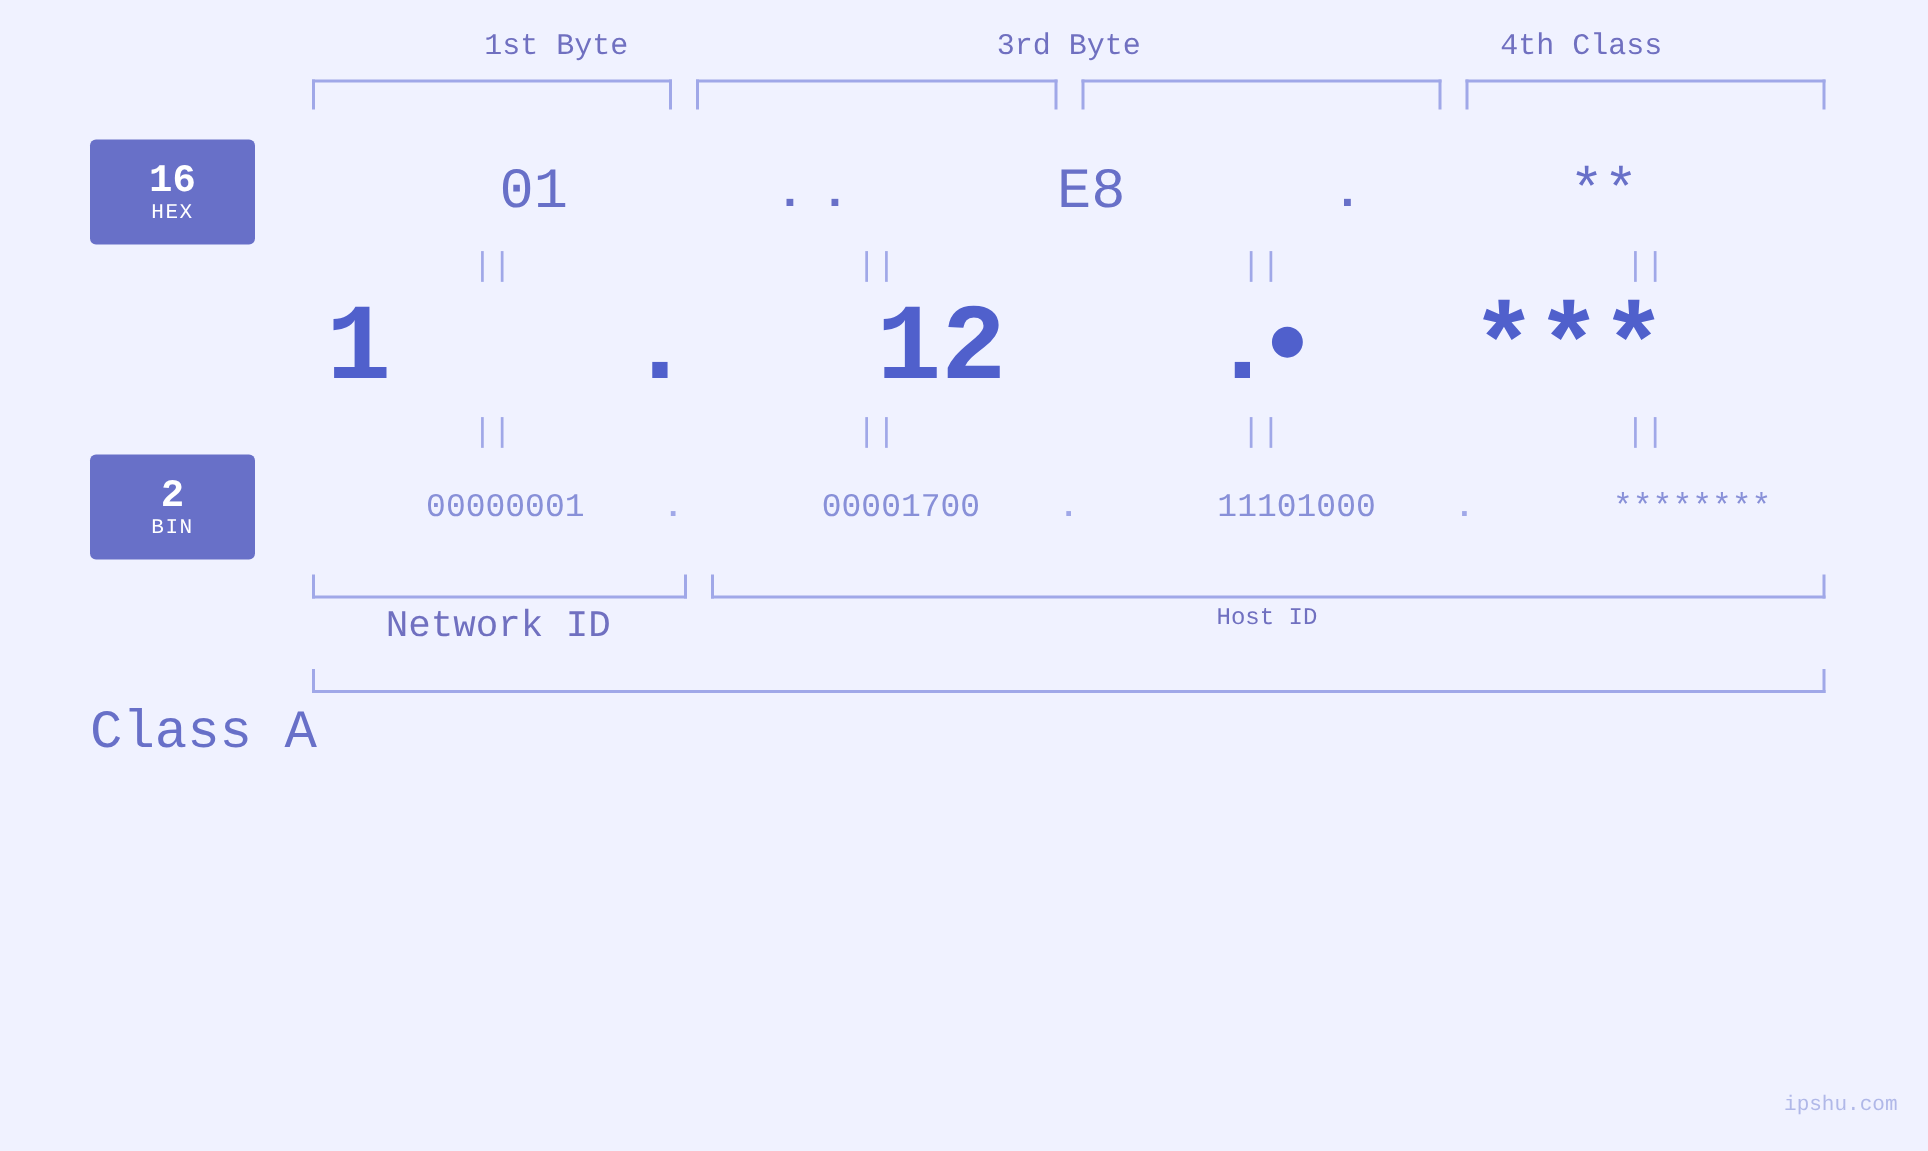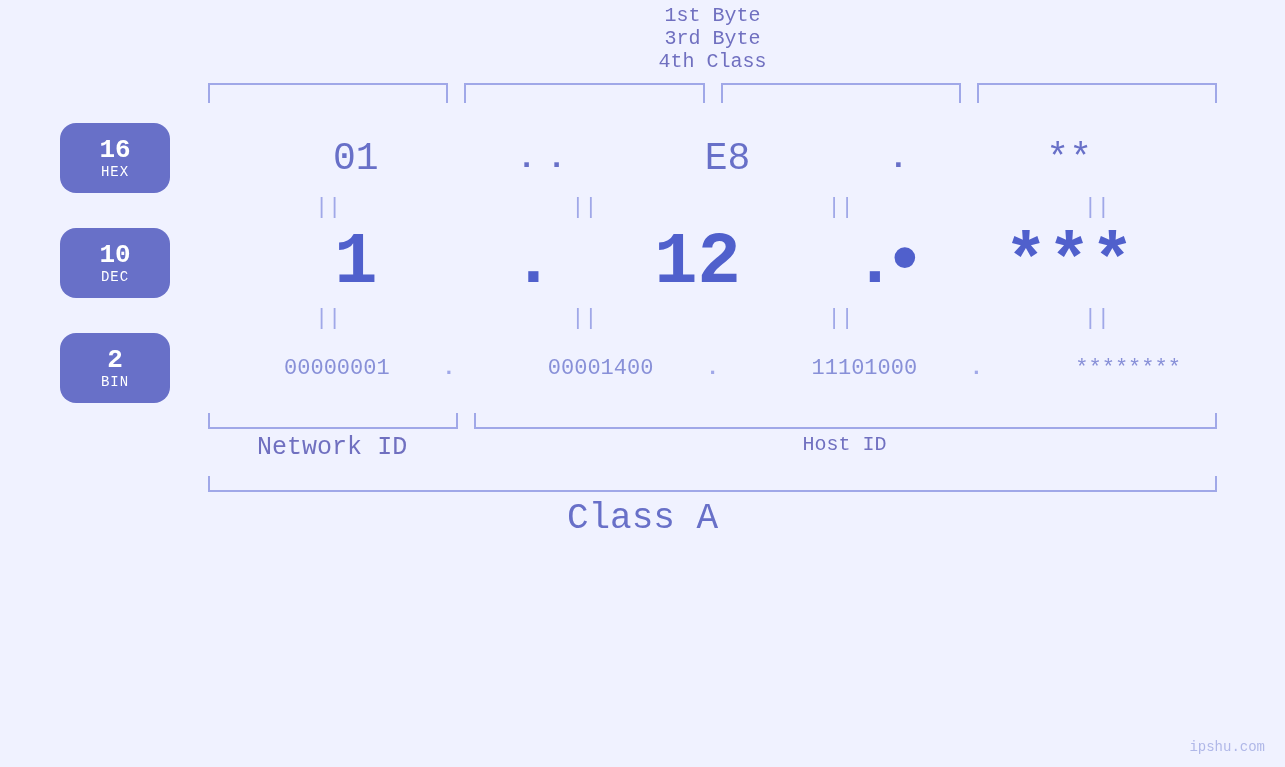--- a/index.html
+++ b/index.html
@@ -21,23 +21,22 @@
       flex-direction: column;
       align-items: center;
       padding: 0 60px;
     }
 
     
     .byte-headers {
       display: flex;
       width: 100%;
       padding-left: 140px;
-      margin-top: 4px;
+      margin-top: 20px;
       margin-bottom: 10px;
-      flex-direction: column;
     }
 
     .byte-header {
       flex: 1;
       text-align: center;
       color: #7070c0;
       font-size: 20px;
       font-family: 'Courier New', Courier, monospace;
     }
 
@@ -62,21 +61,21 @@
       display: flex;
       align-items: center;
       width: 100%;
     }
 
     .label-box {
       width: 110px;
       min-width: 110px;
       height: 70px;
       background: #6870c8;
-      border-radius: 16px;
+      border-radius: 4px;
       display: flex;
       flex-direction: column;
       align-items: center;
       justify-content: center;
       color: white;
       margin-right: 30px;
     }
 
     .label-num {
       font-size: 26px;
@@ -152,34 +151,34 @@
     .equals-cell {
       flex: 1;
       text-align: center;
       color: #a0a8e8;
       font-size: 22px;
     }
 
     
     .class-row {
       width: 100%;
-      text-align: center;
+      text-align: left;
       margin-top: 8px;
     }
 
     .class-label {
       color: #6870c8;
       font-size: 36px;
       font-family: 'Courier New', Courier, monospace;
     }
 
     
     .watermark {
       position: absolute;
-      bottom: 12px;
+      bottom: 22px;
       right: 20px;
       color: #b0b8e8;
       font-size: 14px;
       font-family: 'Courier New', Courier, monospace;
     }
   </style>
 </head>
 <body>
 
 <div class="main-container">
@@ -219,24 +218,20 @@
   </div>
 
   <div class="equals-row">
     <div class="equals-cell">||</div>
     <div class="equals-cell">||</div>
     <div class="equals-cell">||</div>
     <div class="equals-cell">||</div>
   </div>
 
   <div class="row">
-    <div class="label-box">
-      <span class="label-num">10</span>
-      <span class="label-type">DEC</span>
-    </div>
     <div class="values-row">
       <div class="byte-cell">
         <span class="dec-val">1</span>
       </div>
       <div class="dec-dot">.</div>
       <div class="byte-cell">
         <span class="dec-val">12</span>
       </div>
       <div class="dec-dot">.</div>
       <div class="dec-dot" style="font-size:72px; color:#5060cc;">•</div>
@@ -257,21 +252,21 @@
     <div class="label-box">
       <span class="label-num">2</span>
       <span class="label-type">BIN</span>
     </div>
     <div class="values-row">
       <div class="byte-cell">
         <span class="bin-val">00000001</span>
       </div>
       <div class="dot" style="color:#a0a8e8; font-size:22px;">.</div>
       <div class="byte-cell">
-        <span class="bin-val">00001400</span>
+        <span class="bin-val">00001700</span>
       </div>
       <div class="dot" style="color:#a0a8e8; font-size:22px;">.</div>
       <div class="byte-cell">
         <span class="bin-val">11101000</span>
       </div>
       <div class="dot" style="color:#a0a8e8; font-size:22px;">.</div>
       <div class="byte-cell">
         <span class="bin-val">********</span>
       </div>
     </div>
@@ -279,21 +274,21 @@
 
   <div style="display:flex; width:100%; padding-left:140px; margin-top:10px;">
 
     <div style="flex:1; border-bottom:2px solid #a0a8e8; border-left:2px solid #a0a8e8; border-right:2px solid #a0a8e8; height:16px; margin:0 8px;"></div>
 
     <div style="flex:3; border-bottom:2px solid #a0a8e8; border-left:2px solid #a0a8e8; border-right:2px solid #a0a8e8; height:16px; margin:0 8px;"></div>
   </div>
 
   <div style="display:flex; width:100%; padding-left:140px; margin-top:4px;">
     <div style="flex:1; text-align:center; color:#7070c0; font-size:25px; font-family:'Courier New',Courier,monospace; margin:0 8px;">Network ID</div>
-    <div style="flex:3; text-align:center; color:#7070c0; font-size:20px; font-family:'Courier New',Courier,monospace; margin:0 8px;">Host ID</div>
+    <div style="flex:3; text-align:center; color:#7070c0; font-size:16px; font-family:'Courier New',Courier,monospace; margin:0 8px;">Host ID</div>
   </div>
 
   <div style="display:flex; width:100%; padding-left:140px; margin-top:14px;">
     <div style="flex:1; border-bottom:2px solid #a0a8e8; border-left:2px solid #a0a8e8; border-right:2px solid #a0a8e8; height:16px; margin:0 8px;"></div>
   </div>
 
   <div class="class-row" style="margin-top:6px;">
     <span class="class-label">Class A</span>
   </div>
 

